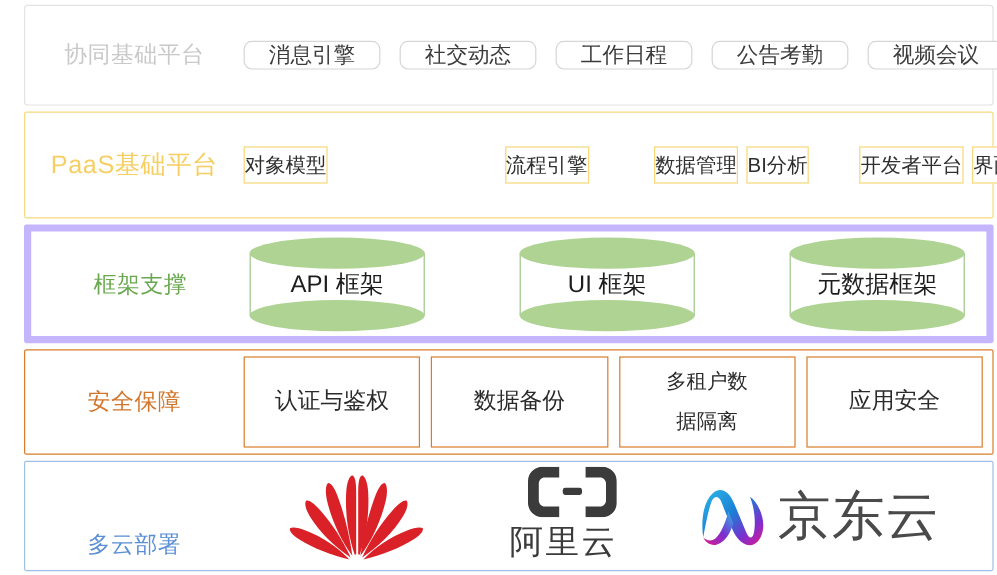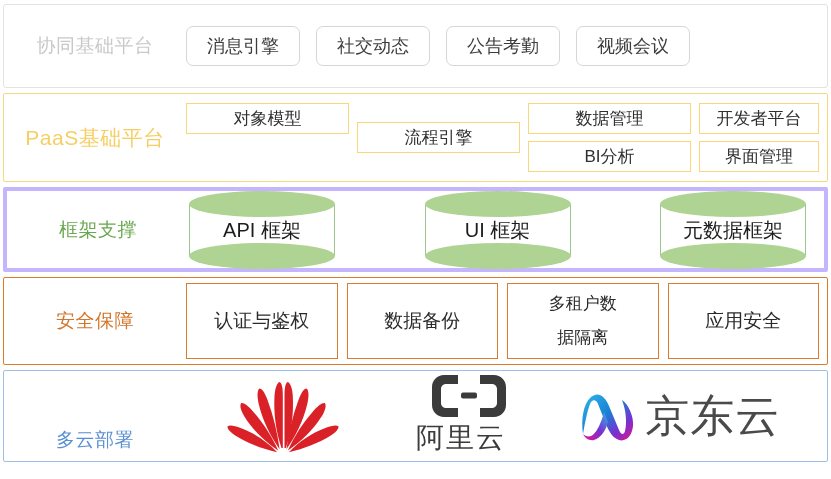--- a/index.html
+++ b/index.html
@@ -6,21 +6,21 @@
   html, body {
     width: 831px; height: 479px;
     background: #ffffff;
     font-family: "Liberation Sans", "DejaVu Sans", sans-serif;
     overflow: hidden;
   }
   #diagram {
     position: relative;
     width: 831px; height: 479px;
     background: #ffffff;
-    padding: 4px 3px 3px 3px;
+    padding: 4px 3px 3px 20px;
     display: flex;
     flex-direction: column;
     gap: 5px;
   }
 
   .layer {
     position: relative;
     display: flex;
     align-items: center;
     background: #ffffff;
@@ -48,21 +48,21 @@
   }
   .layer-collab .layer-label { color: #c9c9c9; }
   .collab-row {
     display: flex;
     align-items: center;
     gap: 16px;
     padding-right: 14px;
   }
   .collab-chip {
     width: 114px;
-    height: 40px;
+    height: 24px;
     border: 1px solid #d6d6d6;
     border-radius: 7px;
     background: #fff;
     display: flex; align-items: center; justify-content: center;
     font-size: 18px;
     color: #3c3c3c;
     white-space: nowrap;
     text-align: right;
   }
 
@@ -72,39 +72,39 @@
     border: 1px solid #f5d97f;
     border-radius: 2px;
   }
   .layer-paas .layer-label { color: #f6cf64; font-size: 21px; }
   .paas-grid {
     display: flex;
     gap: 8px;
     padding-right: 7px;
     width: 100%;
   }
-  .paas-col { display: flex; flex-direction: column; gap: 7px; }
+  .paas-col { display: flex; flex-direction: row; gap: 7px; }
   .paas-col.c1 { flex: 0 0 163px; }
   .paas-col.c2 { flex: 0 0 163px; justify-content: center; }
   .paas-col.c3 { flex: 0 0 163px; }
   .paas-col.c4 { flex: 0 0 120px; }
   .paas-cell {
     height: 31px;
     border: 1px solid #f7d777;
     background: #fff;
     display: flex; align-items: center; justify-content: center;
     font-size: 17px;
     color: #2f2f2f;
     white-space: nowrap;
   }
 
   
   .layer-frame {
-    height: 85px;
-    border: 4px solid #c4b5fd;
+    height: 100px;
+    border: 6px solid #c4b5fd;
     border-radius: 2px;
   }
   .layer-frame .layer-label { color: #6aa84f; }
   .frame-row {
     display: flex;
     width: 100%;
     padding-right: 18px;
     justify-content: space-between;
     align-items: center;
   }
@@ -211,20 +211,21 @@
 <body>
 
 <div id="diagram">
 
   <div class="layer layer-collab">
     <div class="layer-label">协同基础平台</div>
     <div class="layer-body">
       <div class="collab-row">
         <div class="collab-chip">消息引擎</div>
         <div class="collab-chip">社交动态</div>
+        <div class="collab-chip">工作日程</div>
         <div class="collab-chip">公告考勤</div>
         <div class="collab-chip">视频会议</div>
       </div>
     </div>
   </div>
 
   <div class="layer layer-paas">
     <div class="layer-label">PaaS基础平台</div>
     <div class="layer-body">
       <div class="paas-grid">

